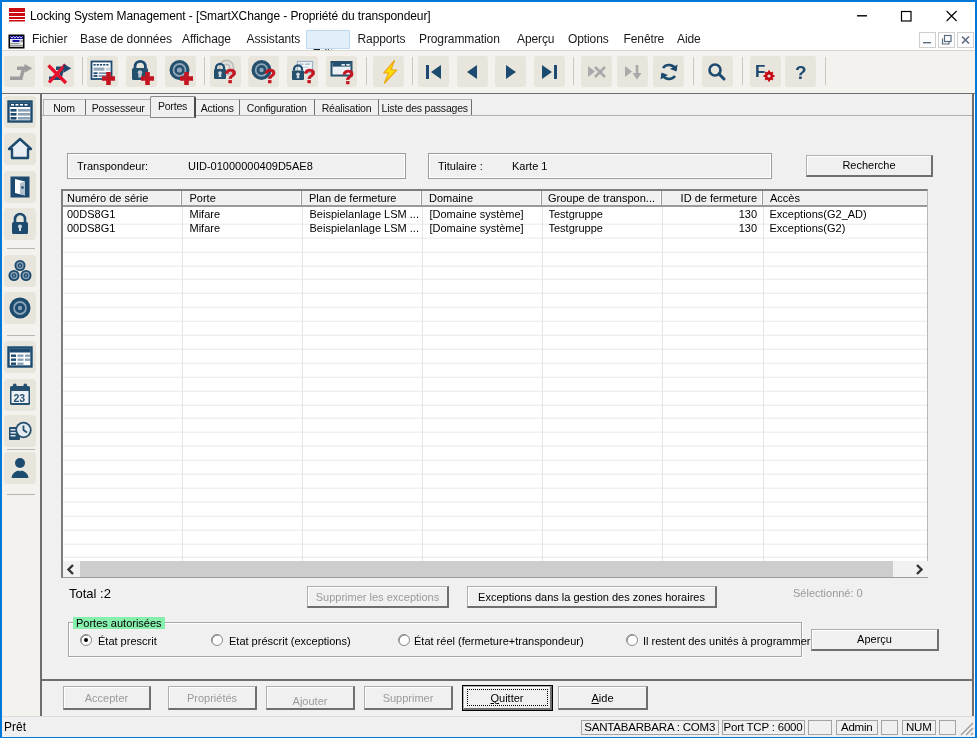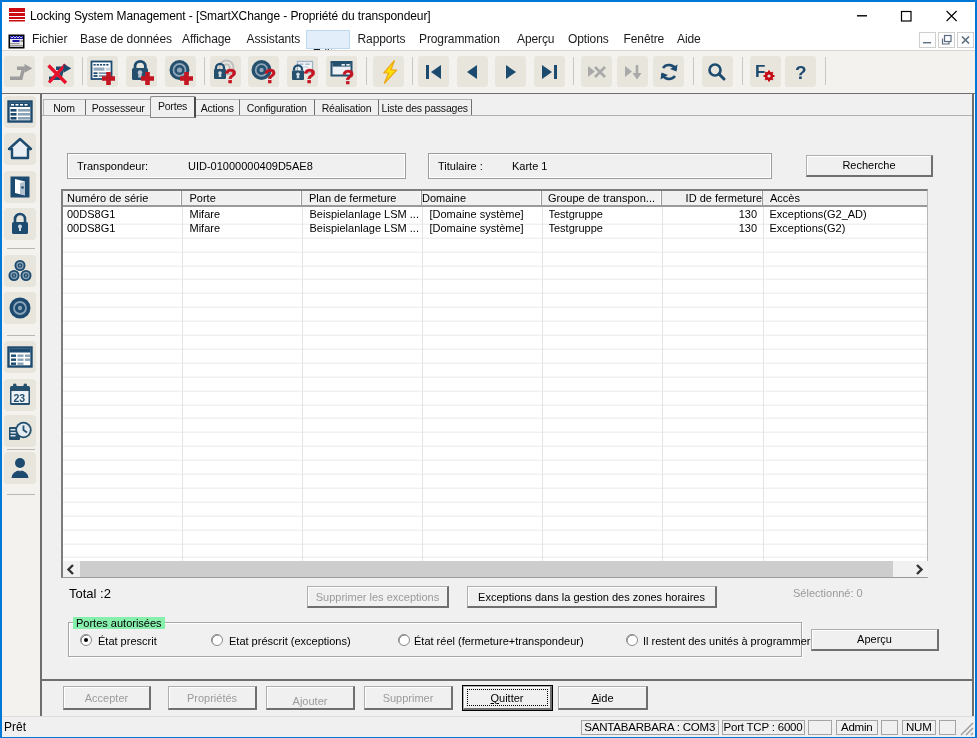--- a/index.html
+++ b/index.html
@@ -450,23 +450,23 @@
       <span style="position:absolute;left:9.5px;top:6px;font-size:11px">Titulaire :</span>
       <span style="position:absolute;left:83.5px;top:6px;font-size:11px">Karte 1</span>
     </div>
     <div class="cbtn" style="left:764px;top:62px;width:127px;height:22px;padding-top:3px">Recherche</div>
 
     <div id="grid">
       <div id="ghead"></div>
       <div class="hcell" style="left:0;width:118.5px;padding-left:4px">Numéro de série</div>
       <div class="hcell" style="left:118.5px;width:120.5px;padding-left:8px">Porte</div>
       <div class="hcell" style="left:239px;width:120px;padding-left:7px">Plan de fermeture</div>
-      <div class="hcell" style="left:359px;width:120px;">Domaine</div>
+      <div class="hcell" style="left:359px;width:120px;padding-left:7px">Domaine</div>
       <div class="hcell" style="left:479px;width:120px;padding-left:6px">Groupe de transpon...</div>
-      <div class="hcell" style="left:599px;width:101px;text-align:right;">ID de fermeture</div>
+      <div class="hcell" style="left:599px;width:101px;text-align:right;padding-right:5px">ID de fermeture</div>
       <div class="hcell" style="left:700px;width:164px;padding-left:7px;border-right:none;box-shadow:none">Accès</div>
       <div id="gbody" style="position:absolute;left:0;top:16px;width:864px;height:353.5px;background:repeating-linear-gradient(to bottom,#ffffff 0px,#ffffff 12.9px,#e9e9e9 12.9px,#e9e9e9 13.9px);background-position:0 3.7px;"></div>
       <div class="vline" style="left:118.5px;height:353.5px"></div>
       <div class="vline" style="left:239px;height:353.5px"></div>
       <div class="vline" style="left:359px;height:353.5px"></div>
       <div class="vline" style="left:479px;height:353.5px"></div>
       <div class="vline" style="left:599px;height:353.5px"></div>
       <div class="vline" style="left:700px;height:353.5px"></div>
       <div class="grow" style="top:16px">
         <div class="gcell" style="left:4px">00DS8G1</div>

